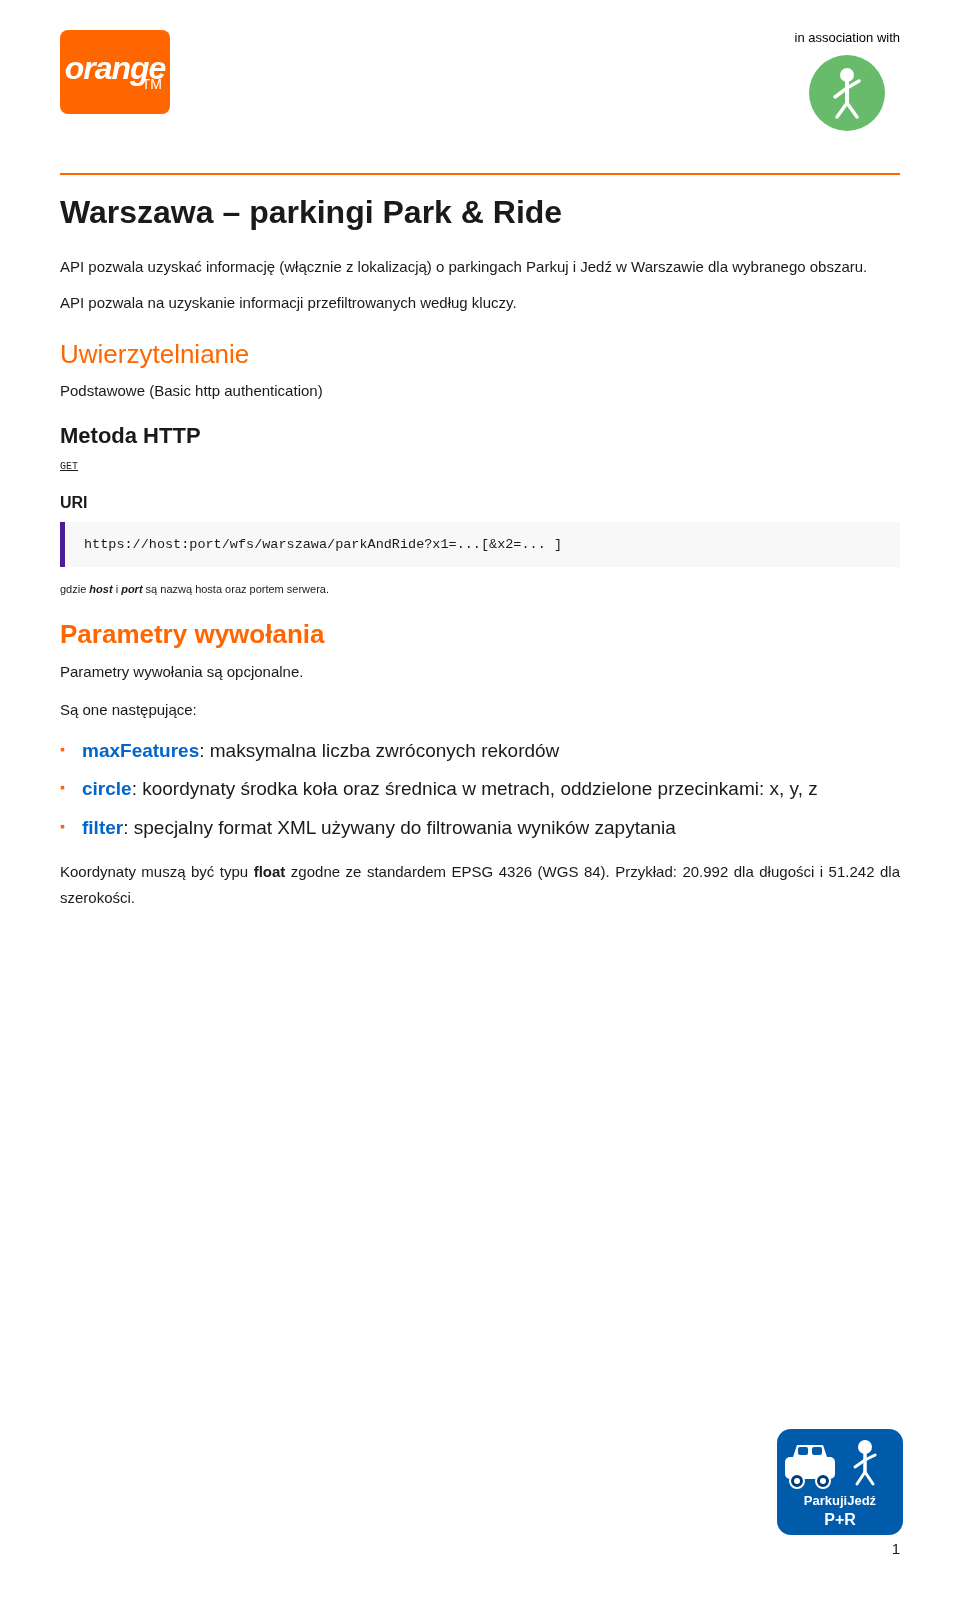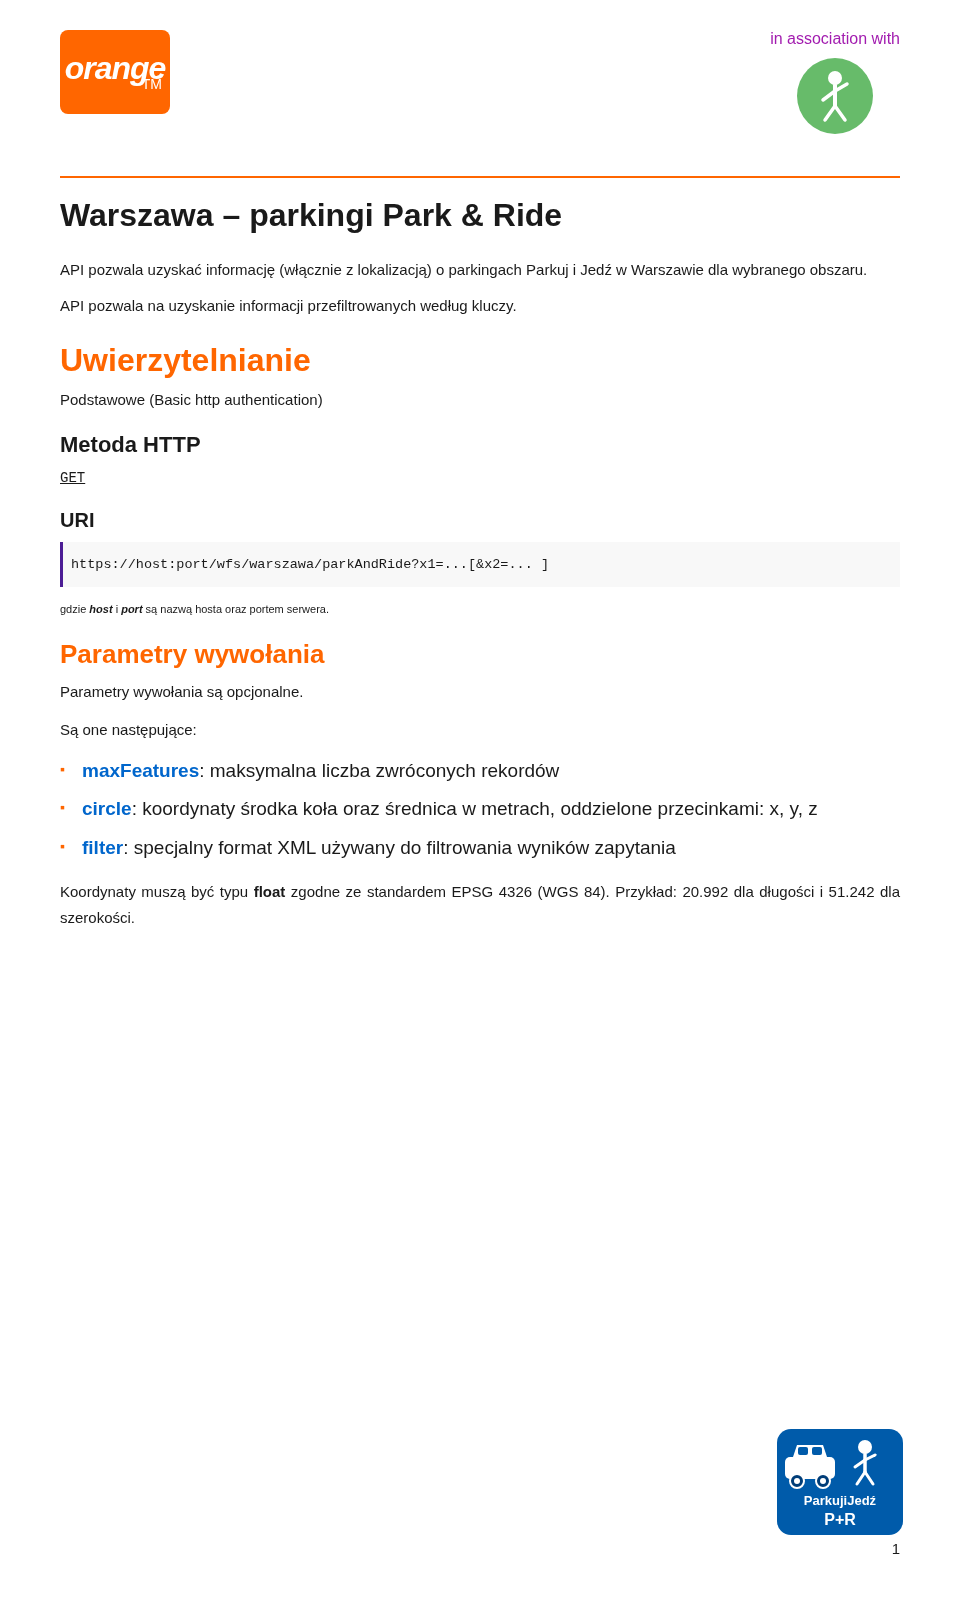--- a/index.html
+++ b/index.html
@@ -37,22 +37,22 @@
       gap: 8px;
     }
 
     .association-logo {
       width: 80px;
       height: 80px;
       flex-shrink: 0;
     }
 
     .in-association-text {
-      font-size: 16px;
-      color: #a21caf;
+      font-size: 13px;
+      color: #000000;
       text-align: center;
     }
 
     
     .orange-box {
       background: #ff6600;
       border-radius: 8px;
       display: flex;
       flex-direction: column;
       align-items: center;
@@ -99,22 +99,22 @@
     .intro-para {
       font-size: 15px;
       color: #1a1a1a;
       margin-bottom: 12px;
       line-height: 1.6;
       text-align: justify;
     }
 
     
     .section-heading {
-      font-size: 32px;
-      font-weight: bold;
+      font-size: 26px;
+      font-weight: normal;
       color: #ff6600;
       margin-top: 24px;
       margin-bottom: 10px;
     }
 
     
     .sub-heading {
       font-size: 15px;
       color: #1a1a1a;
       margin-bottom: 8px;
@@ -125,35 +125,35 @@
     .method-label {
       font-size: 22px;
       font-weight: bold;
       color: #1a1a1a;
       margin-top: 20px;
       margin-bottom: 10px;
     }
 
     
     .uri-label {
-      font-size: 20px;
+      font-size: 16px;
       font-weight: bold;
       color: #1a1a1a;
       margin-top: 20px;
       margin-bottom: 10px;
     }
 
     
     .code-block {
       font-family: 'Courier New', Courier, monospace;
       font-size: 13.5px;
       color: #1a1a1a;
       background: #f8f8f8;
-      padding: 12px 8px;
-      border-left: 3px solid #4c1d95;
+      padding: 12px 19px;
+      border-left: 5px solid #4c1d95;
       margin-bottom: 14px;
       line-height: 1.6;
       word-break: break-all;
     }
 
     
     .host-desc {
       font-size: 11px;
       color: #1a1a1a;
       margin-bottom: 20px;
@@ -289,21 +289,21 @@
 
   <h1 class="main-title">Warszawa – parkingi Park &amp; Ride</h1>
 
   <p class="intro-para">API pozwala uzyskać informację (włącznie z lokalizacją) o parkingach Parkuj i Jedź w Warszawie dla wybranego obszaru.</p>
   <p class="intro-para">API pozwala na uzyskanie informacji przefiltrowanych według kluczy.</p>
 
   <h2 class="section-heading">Uwierzytelnianie</h2>
   <p class="sub-heading">Podstawowe (Basic http authentication)</p>
 
   <h2 class="method-label">Metoda HTTP</h2>
-  <p class="sub-heading" style="font-family: 'Courier New', monospace; font-size: 14px; text-decoration: underline;">GET</p>
+  <p class="sub-heading" style="font-family: 'Courier New', monospace; font-size: 10px; text-decoration: underline;">GET</p>
 
   <h2 class="uri-label">URI</h2>
   <div class="code-block">
     <span>https://host:port/wfs/warszawa/parkAndRide?x1=...[&amp;x2=... ]</span>
   </div>
 
   <p class="host-desc">
     <span>gdzie </span><em>host</em><span> i </span><em>port</em><span> są nazwą hosta oraz portem serwera.</span>
   </p>
 

